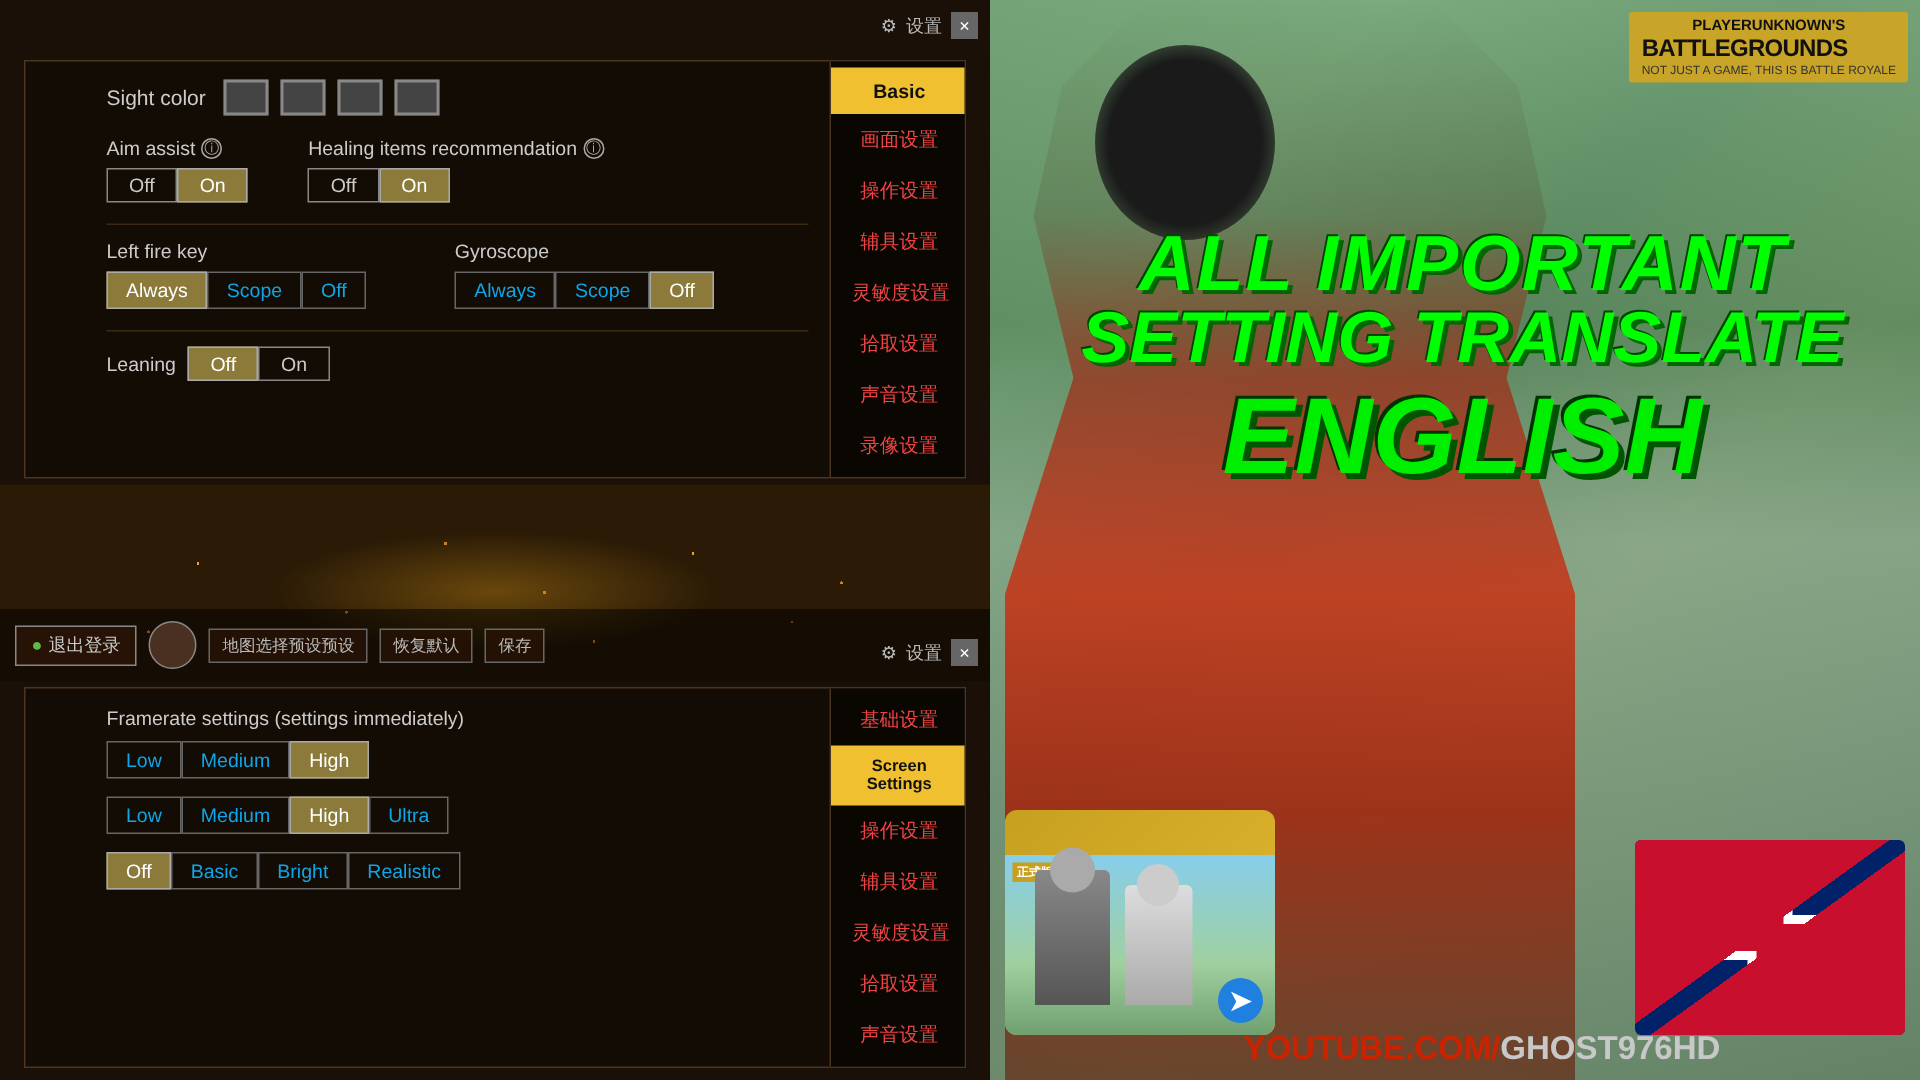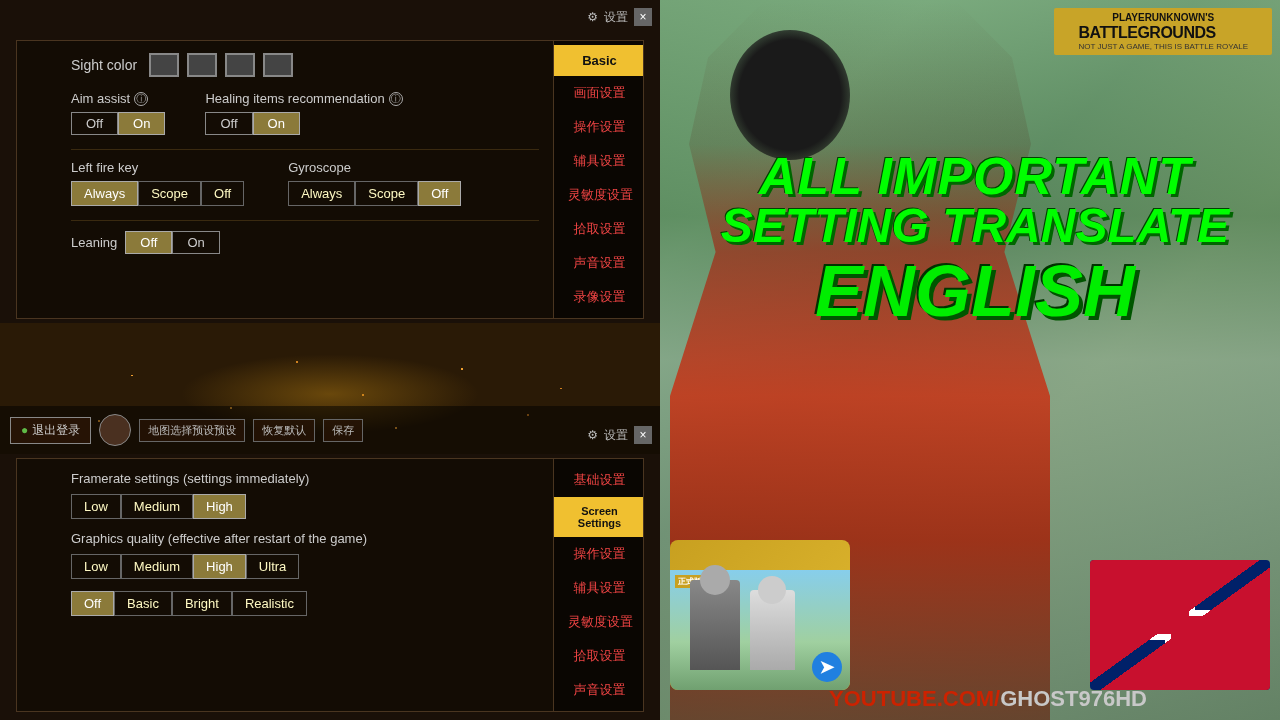--- a/index.html
+++ b/index.html
@@ -261,21 +261,21 @@
       text-shadow: 4px 4px 0 #005500, -2px -2px 0 #003300;
       font-style: italic;
     }
 
     
     .pubg-logo {
       position: absolute;
       top: 8px;
       right: 8px;
       background: #c8a428;
-      padding: 4px 24px;
+      padding: 4px 8px;
       border-radius: 2px;
     }
 
     .pubg-logo-text {
       font-size: 10px;
       font-weight: bold;
       color: #111;
       text-align: center;
       line-height: 1.2;
     }
@@ -408,21 +408,21 @@
       display: flex;
       gap: 0;
       flex-wrap: wrap;
     }
 
     .option-btn {
       padding: 4px 12px;
       font-size: 13px;
       border: 1px solid #666;
       cursor: pointer;
-      color: #fef9c3;
+      color: #0ea5e9;
       background: transparent;
     }
 
     .option-btn.selected {
       background: #8b7a3a;
       border-color: #aaa;
       color: #fff;
     }
 
     .x-btn {
@@ -487,21 +487,21 @@
             </div>
             <div class="toggle-group">
               <button class="toggle-btn">Off</button>
               <button class="toggle-btn active">On</button>
             </div>
           </div>
         </div>
 
         <div class="divider"></div>
 
-        <div style="display: flex; align-items: flex-start; gap: 44px; margin-bottom: 14px;">
+        <div style="display: flex; align-items: flex-start; gap: 59px; margin-bottom: 14px;">
           <div>
             <div class="setting-label">Left fire key</div>
             <div class="option-btn-group">
               <button class="option-btn selected">Always</button>
               <button class="option-btn">Scope</button>
               <button class="option-btn">Off</button>
             </div>
           </div>
           <div>
             <div class="setting-label">Gyroscope</div>
@@ -567,21 +567,20 @@
         <div style="margin-bottom: 12px;">
           <div class="section-title">Framerate settings (settings immediately)</div>
           <div class="option-btn-group">
             <button class="option-btn">Low</button>
             <button class="option-btn">Medium</button>
             <button class="option-btn selected">High</button>
           </div>
         </div>
 
         <div style="margin-bottom: 12px;">
-          <div class="section-title">Graphics quality (effective after restart of the game)</div>
           <div class="option-btn-group">
             <button class="option-btn">Low</button>
             <button class="option-btn">Medium</button>
             <button class="option-btn selected">High</button>
             <button class="option-btn">Ultra</button>
           </div>
         </div>
 
         <div>
           <div class="option-btn-group">

